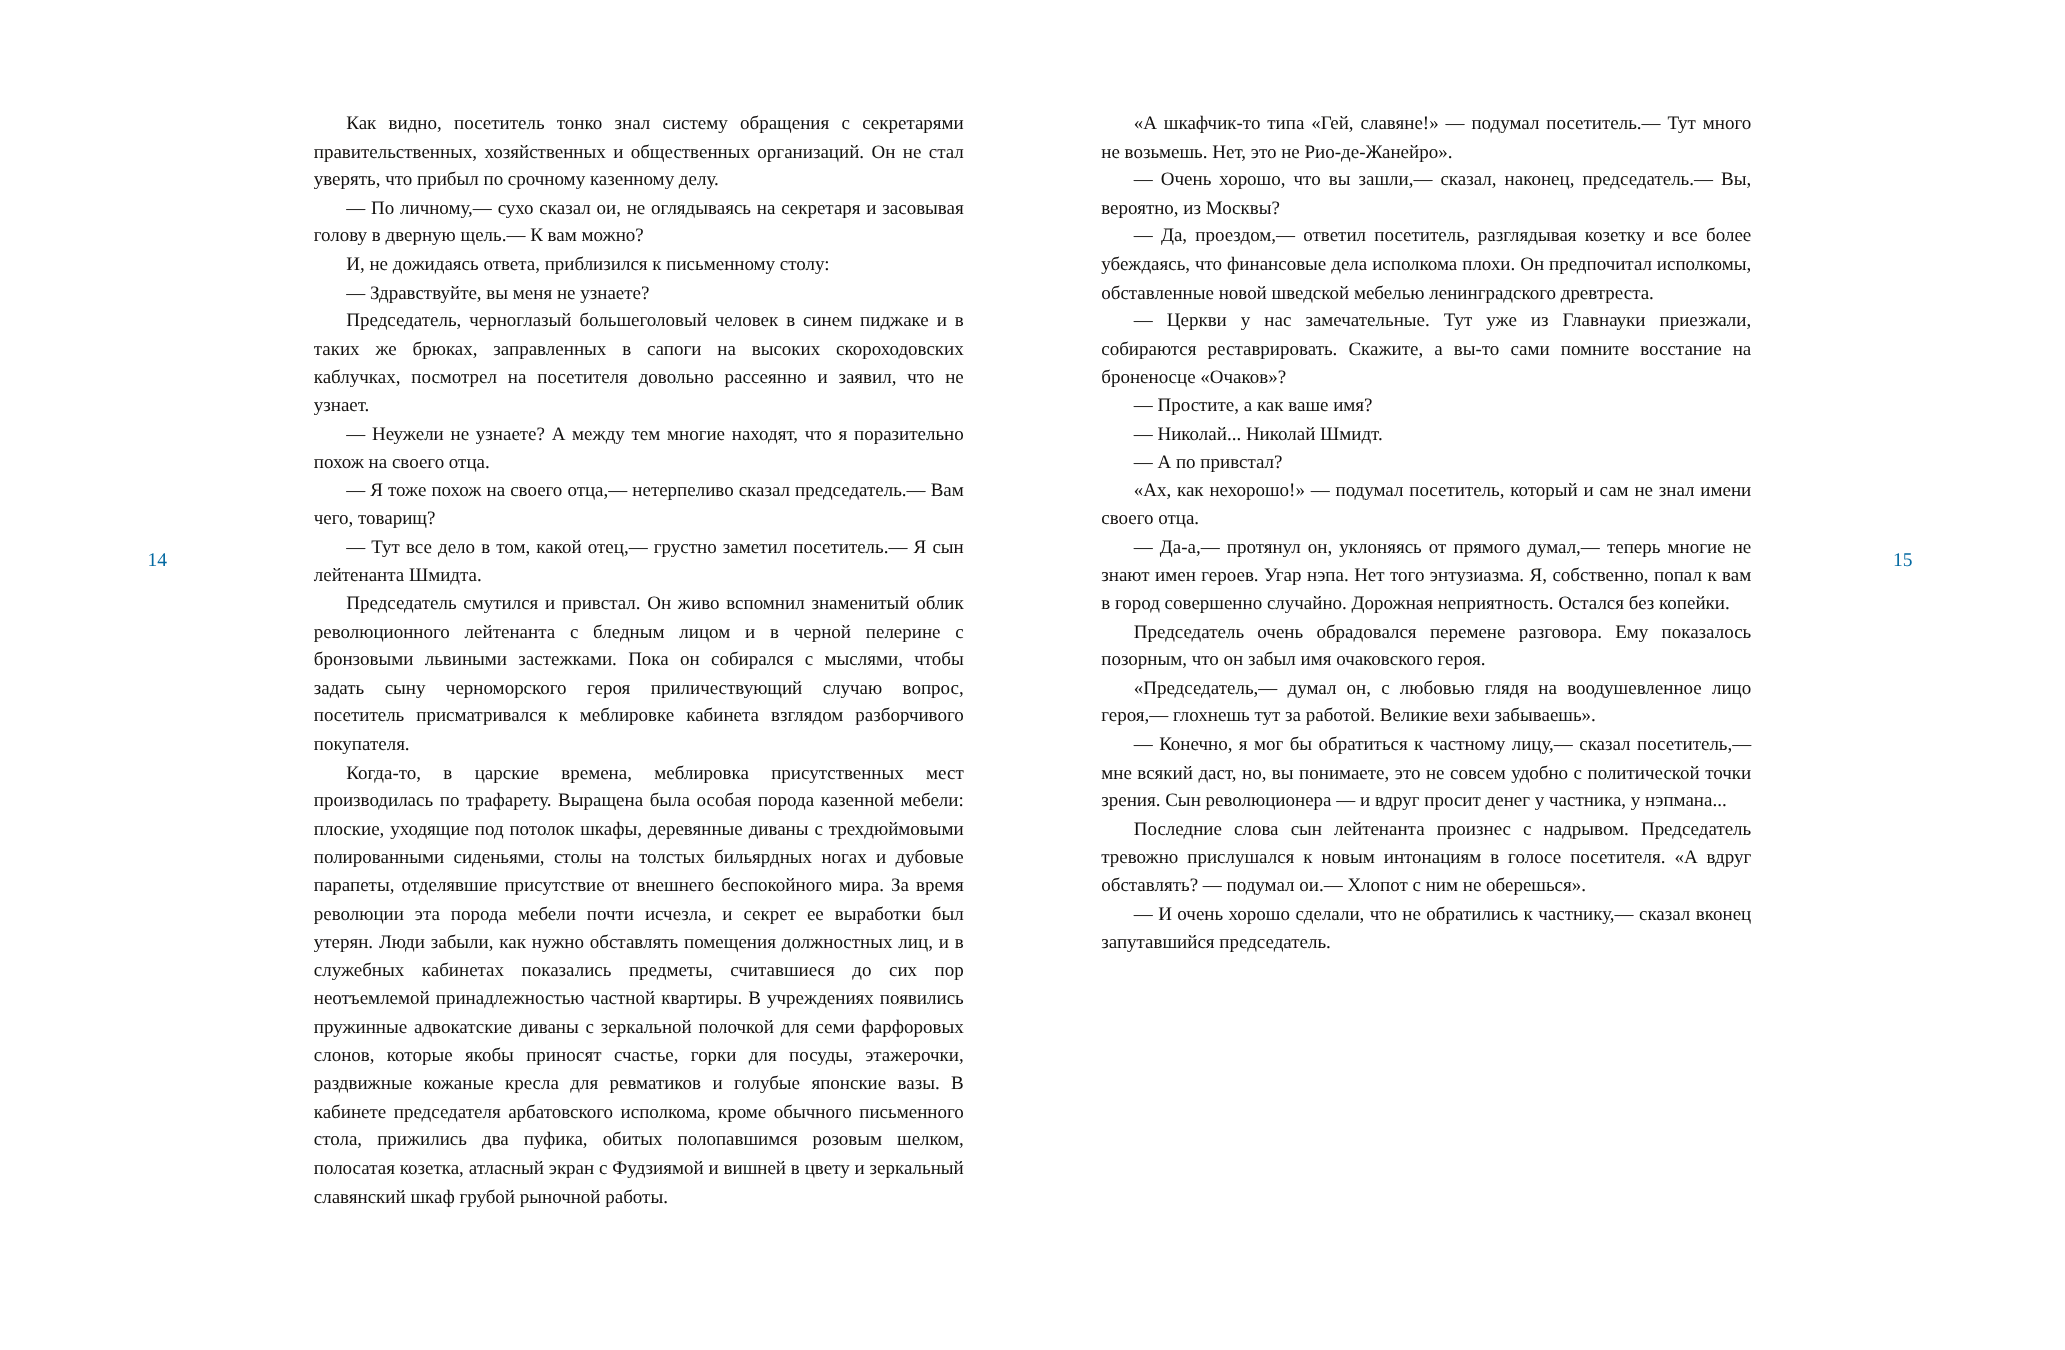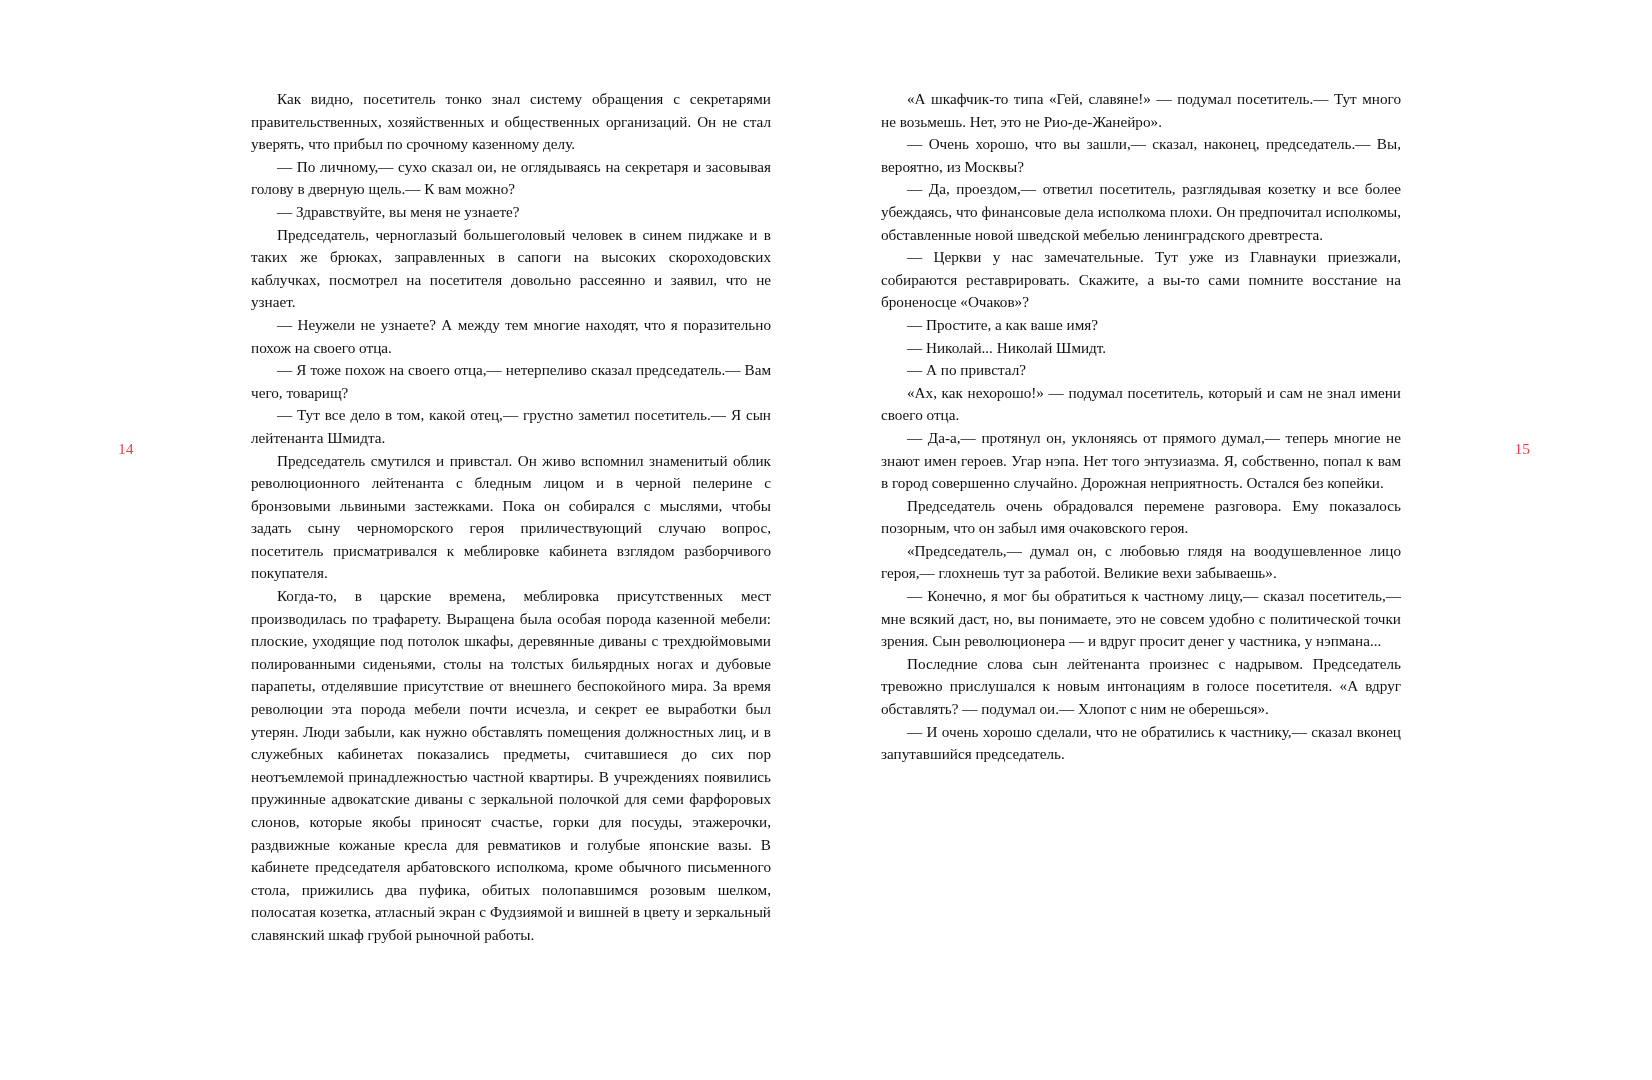--- a/index.html
+++ b/index.html
@@ -36,21 +36,21 @@
     color: #12100e;
     text-indent: 26px;
     hyphens: manual;
   }
   .column p.dash {
     text-indent: 26px;
   }
   .folio {
     position: absolute;
     font-size: 15.6px;
-    color: #ef4444;
+    color: #0369a1;
     font-family: "Liberation Serif", "DejaVu Serif", serif;
   }
   .folio-left {
     left: 118px;
     top: 440px;
   }
   .folio-right {
     right: 122px;
     top: 440px;
   }
@@ -61,20 +61,21 @@
 <div class="page">
 
   <div class="folio folio-left">14</div>
   <div class="folio folio-right">15</div>
 
   <div class="spread">
 
     <div class="column">
       <p>Как видно, посетитель тонко знал систему обращения с секретарями правительственных, хозяйственных и общественных организаций. Он не стал уверять, что прибыл по срочному казенному делу.</p>
       <p class="dash">— По личному,— сухо сказал ои, не оглядываясь на секретаря и засовывая голову в дверную щель.— К вам можно?</p>
+      <p>И, не дожидаясь ответа, приблизился к письменному столу:</p>
       <p class="dash">— Здравствуйте, вы меня не узнаете?</p>
       <p>Председатель, черноглазый большеголовый человек в синем пиджаке и в таких же брюках, заправленных в сапоги на высоких скороходовских каблучках, посмотрел на посетителя довольно рассеянно и заявил, что не узнает.</p>
       <p class="dash">— Неужели не узнаете? А между тем многие находят, что я поразительно похож на своего отца.</p>
       <p class="dash">— Я тоже похож на своего отца,— нетерпеливо сказал председатель.— Вам чего, товарищ?</p>
       <p class="dash">— Тут все дело в том, какой отец,— грустно заметил посетитель.— Я сын лейтенанта Шмидта.</p>
       <p>Председатель смутился и привстал. Он живо вспомнил знаменитый облик революционного лейтенанта с бледным лицом и в черной пелерине с бронзовыми львиными застежками. Пока он собирался с мыслями, чтобы задать сыну черноморского героя приличествующий случаю вопрос, посетитель присматривался к меблировке кабинета взглядом разборчивого покупателя.</p>
       <p>Когда-то, в царские времена, меблировка присутственных мест производилась по трафарету. Выращена была особая порода казенной мебели: плоские, уходящие под потолок шкафы, деревянные диваны с трехдюймовыми полированными сиденьями, столы на толстых бильярдных ногах и дубовые парапеты, отделявшие присутствие от внешнего беспокойного мира. За время революции эта порода мебели почти исчезла, и секрет ее выработки был утерян. Люди забыли, как нужно обставлять помещения должностных лиц, и в служебных кабинетах показались предметы, считавшиеся до сих пор неотъемлемой принадлежностью частной квартиры. В учреждениях появились пружинные адвокатские диваны с зеркальной полочкой для семи фарфоровых слонов, которые якобы приносят счастье, горки для посуды, этажерочки, раздвижные кожаные кресла для ревматиков и голубые японские вазы. В кабинете председателя арбатовского исполкома, кроме обычного письменного стола, прижились два пуфика, обитых полопавшимся розовым шелком, полосатая козетка, атласный экран с Фудзиямой и вишней в цвету и зеркальный славянский шкаф грубой рыночной работы.</p>
     </div>
 
     <div class="column">

